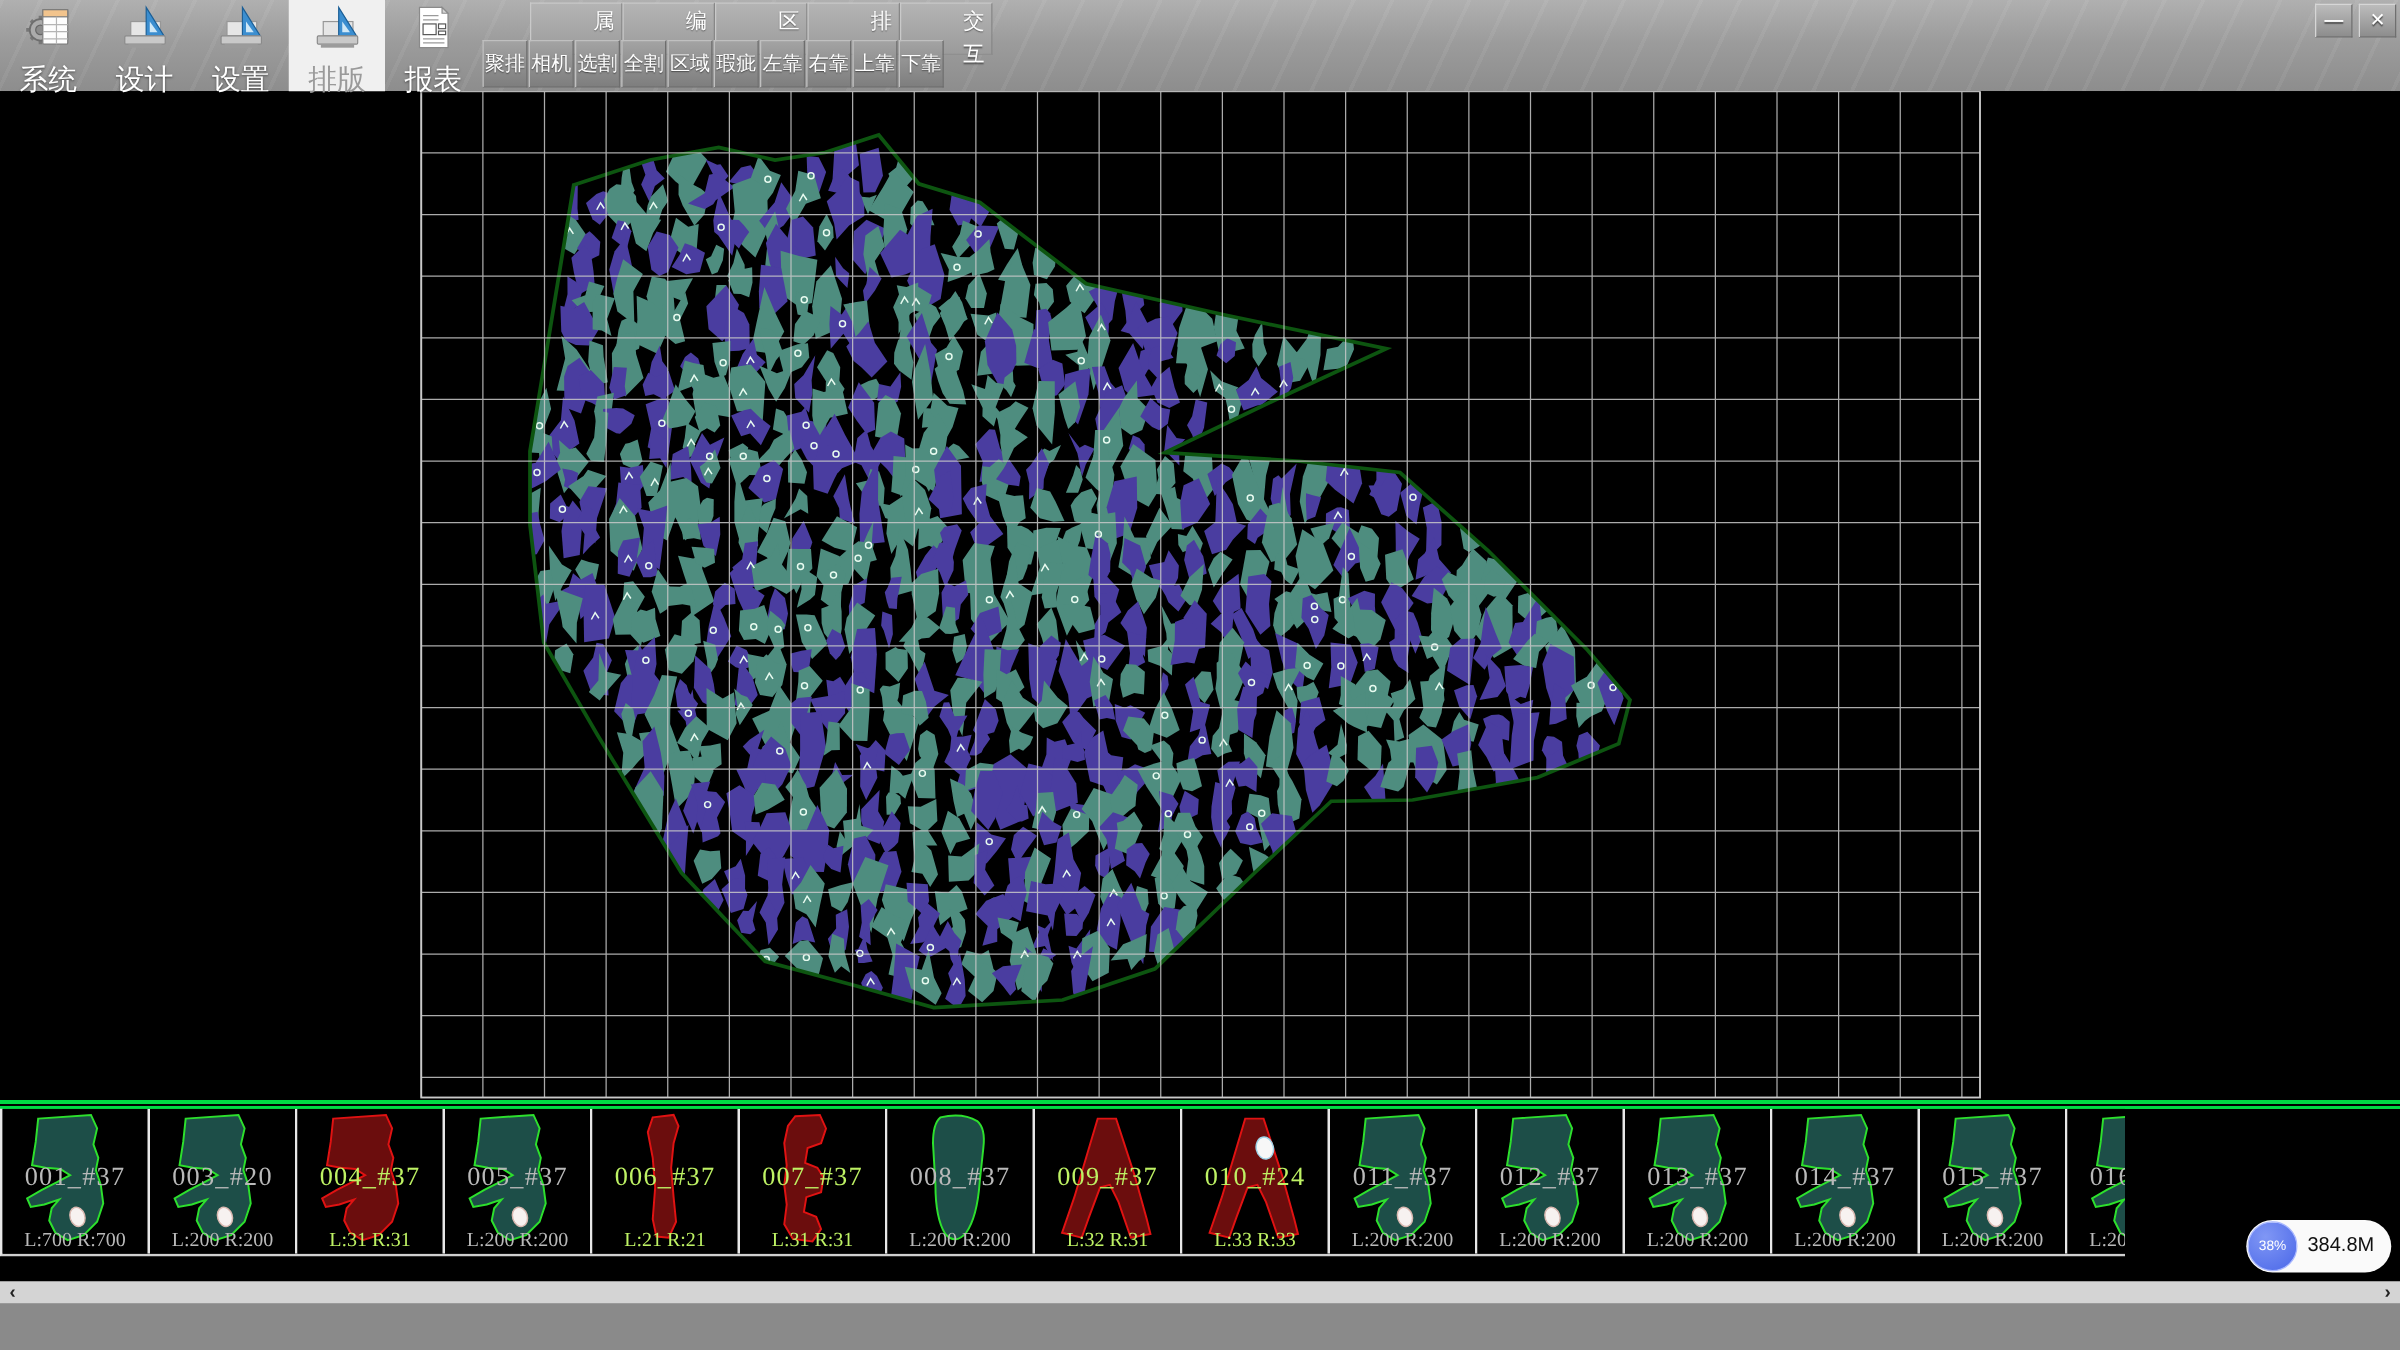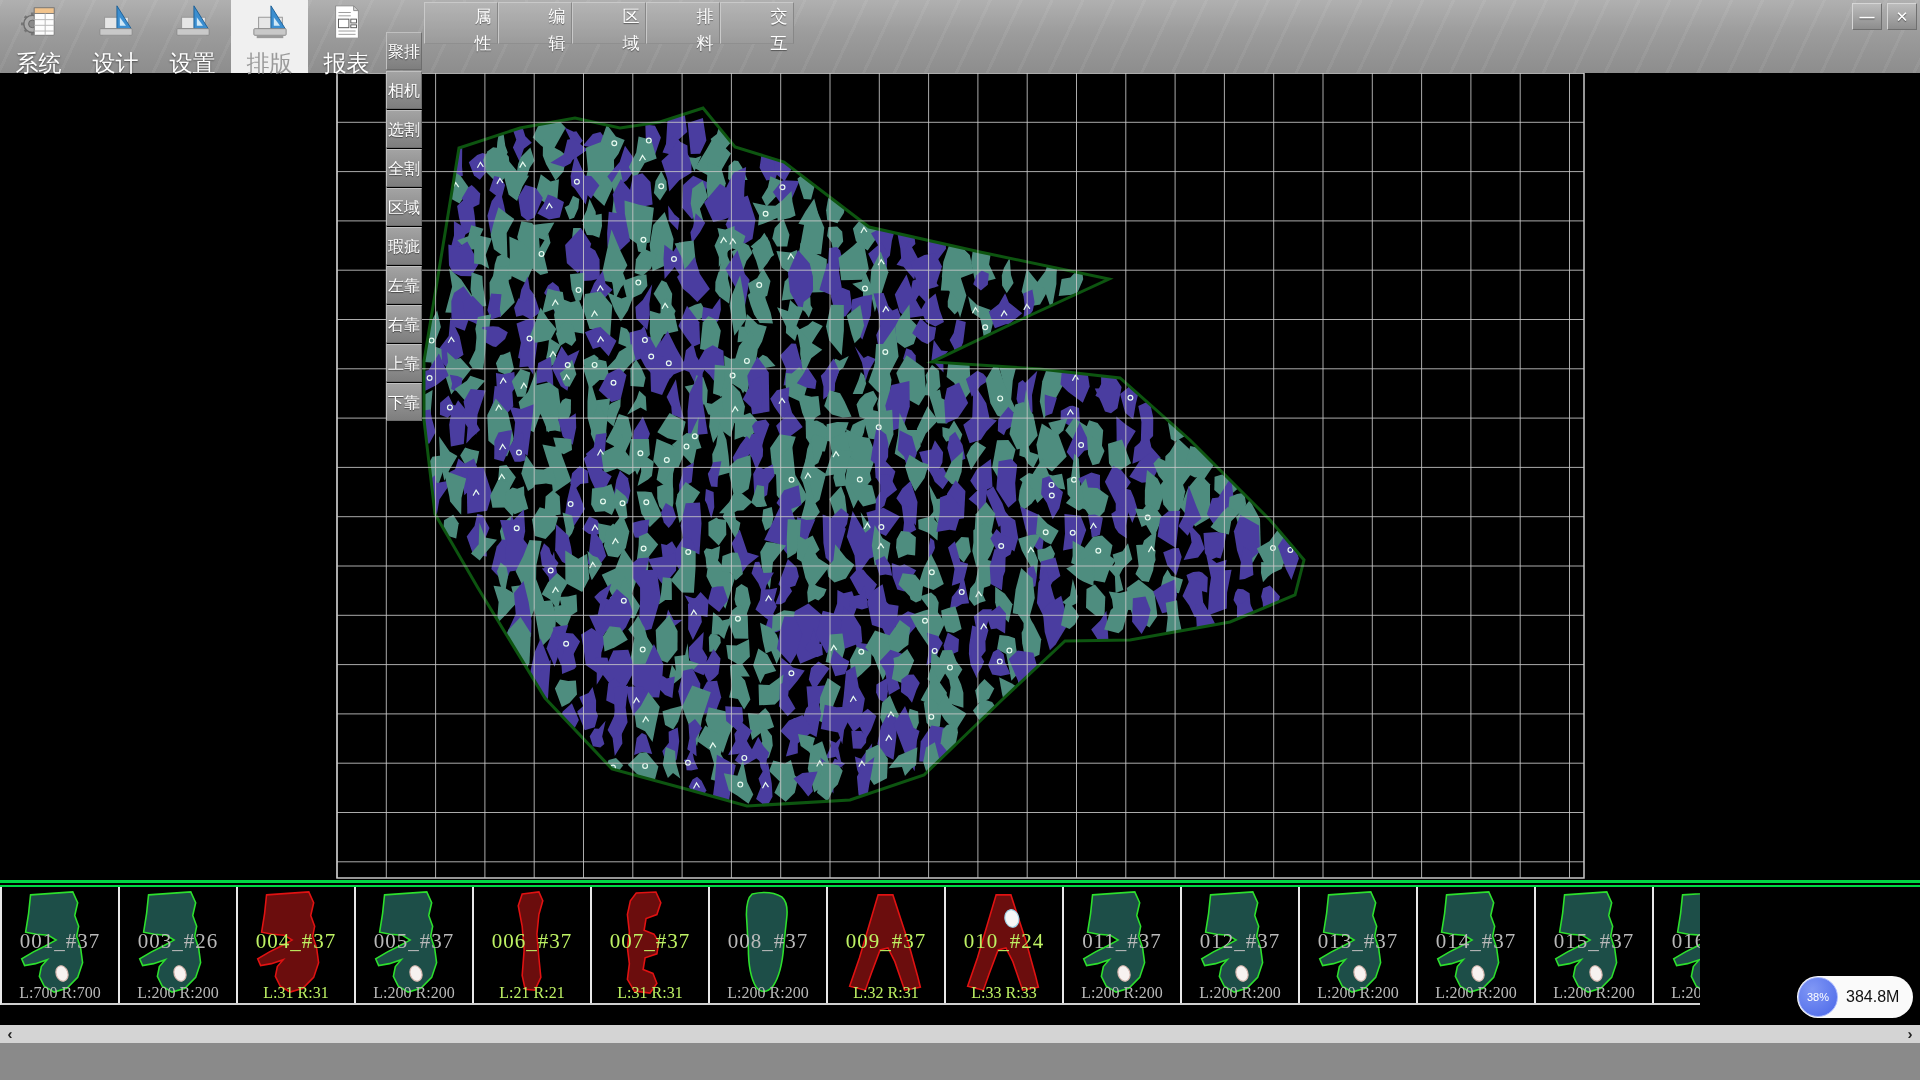--- a/index.html
+++ b/index.html
@@ -17,21 +17,21 @@
   .app-btn.selected{background:#f0f0f0;}
   .app-btn .lbl{font-size:23px;color:#fff;text-shadow:0 1px 2px rgba(0,0,0,.55);margin-top:12px;line-height:20px;}
   .app-btn.selected .lbl{color:#9a9a9a;text-shadow:none;}
   .app-btn svg{width:42px;height:44px;}
 
   .menu-tabs{position:absolute;left:424px;top:2px;display:flex;z-index:2;}
   .menu-tab{width:74px;height:42px;line-height:27px;text-align:center;color:#fff;font-size:17px;
     background:linear-gradient(#b4b4b4,#9b9b9b);
     border:1px solid #c9c9c9;border-right-color:#878787;border-bottom-color:#8f8f8f;
     text-shadow:0 1px 1px rgba(0,0,0,.45);box-sizing:border-box;padding-left:44px;}
-  .tool-row{position:absolute;left:386px;top:32px;display:flex;gap:1px;z-index:2;flex-direction:column;}
+  .tool-row{position:absolute;left:386px;top:32px;display:flex;gap:1px;z-index:2;}
   .tool-btn{width:36px;height:38px;line-height:38px;text-align:center;font-size:16px;color:#fff;
     background:linear-gradient(#a3a3a3,#7e7e7e);
     border:1px solid;border-color:#c0c0c0 #6d6d6d #6d6d6d #c0c0c0;
     text-shadow:0 1px 1px rgba(0,0,0,.5);box-sizing:border-box;}
   .win-controls{position:absolute;right:3px;top:3px;display:flex;gap:5px;z-index:3;}
   .win-btn{width:30px;height:27px;background:linear-gradient(#bcbcbc,#8d8d8d);
     border:1px solid #6f6f6f;border-top-color:#d6d6d6;border-left-color:#d6d6d6;
     color:#fff;font-weight:bold;font-size:15px;text-align:center;line-height:25px;
     text-shadow:0 1px 1px rgba(0,0,0,.5);box-sizing:border-box;}
 
@@ -994,21 +994,21 @@
           <ellipse cx="52" cy="86" rx="6" ry="8" transform="rotate(-18 52 86)" fill="#f7f2f0" stroke="#d9b8b0" stroke-width="1.2"></ellipse>
       </svg>
       <div class="part-num">001_#37</div>
       <div class="part-counts">L:700 R:700</div>
     </div>
       <div class="part-cell normal">
       <svg viewBox="0 0 100 112">
         <path d="M20 6 L63 3 L68 14 L65 27 L69 38 L67 48 L71 60 L73 75 L68 90 L57 101 L44 105 L34 99 L29 89 L31 79 L37 72 L25 76 L14 78 L11 71 L23 64 L35 58 L46 52 L38 47 L26 46 L15 44 L18 25 Z" fill="#1d4e48" stroke="#2de02d" stroke-width="1.6"></path>
           <ellipse cx="52" cy="86" rx="6" ry="8" transform="rotate(-18 52 86)" fill="#f7f2f0" stroke="#d9b8b0" stroke-width="1.2"></ellipse>
       </svg>
-      <div class="part-num">003_#26</div>
+      <div class="part-num">003_#20</div>
       <div class="part-counts">L:200 R:200</div>
     </div>
       <div class="part-cell marked">
       <svg viewBox="0 0 100 112">
         <path d="M20 6 L63 3 L68 14 L65 27 L69 38 L67 48 L71 60 L73 75 L68 90 L57 101 L44 105 L34 99 L29 89 L31 79 L37 72 L25 76 L14 78 L11 71 L23 64 L35 58 L46 52 L38 47 L26 46 L15 44 L18 25 Z" fill="#6b0d0d" stroke="#e01212" stroke-width="1.6"></path>
       </svg>
       <div class="part-num">004_#37</div>
       <div class="part-counts">L:31 R:31</div>
     </div>
       <div class="part-cell normal">

